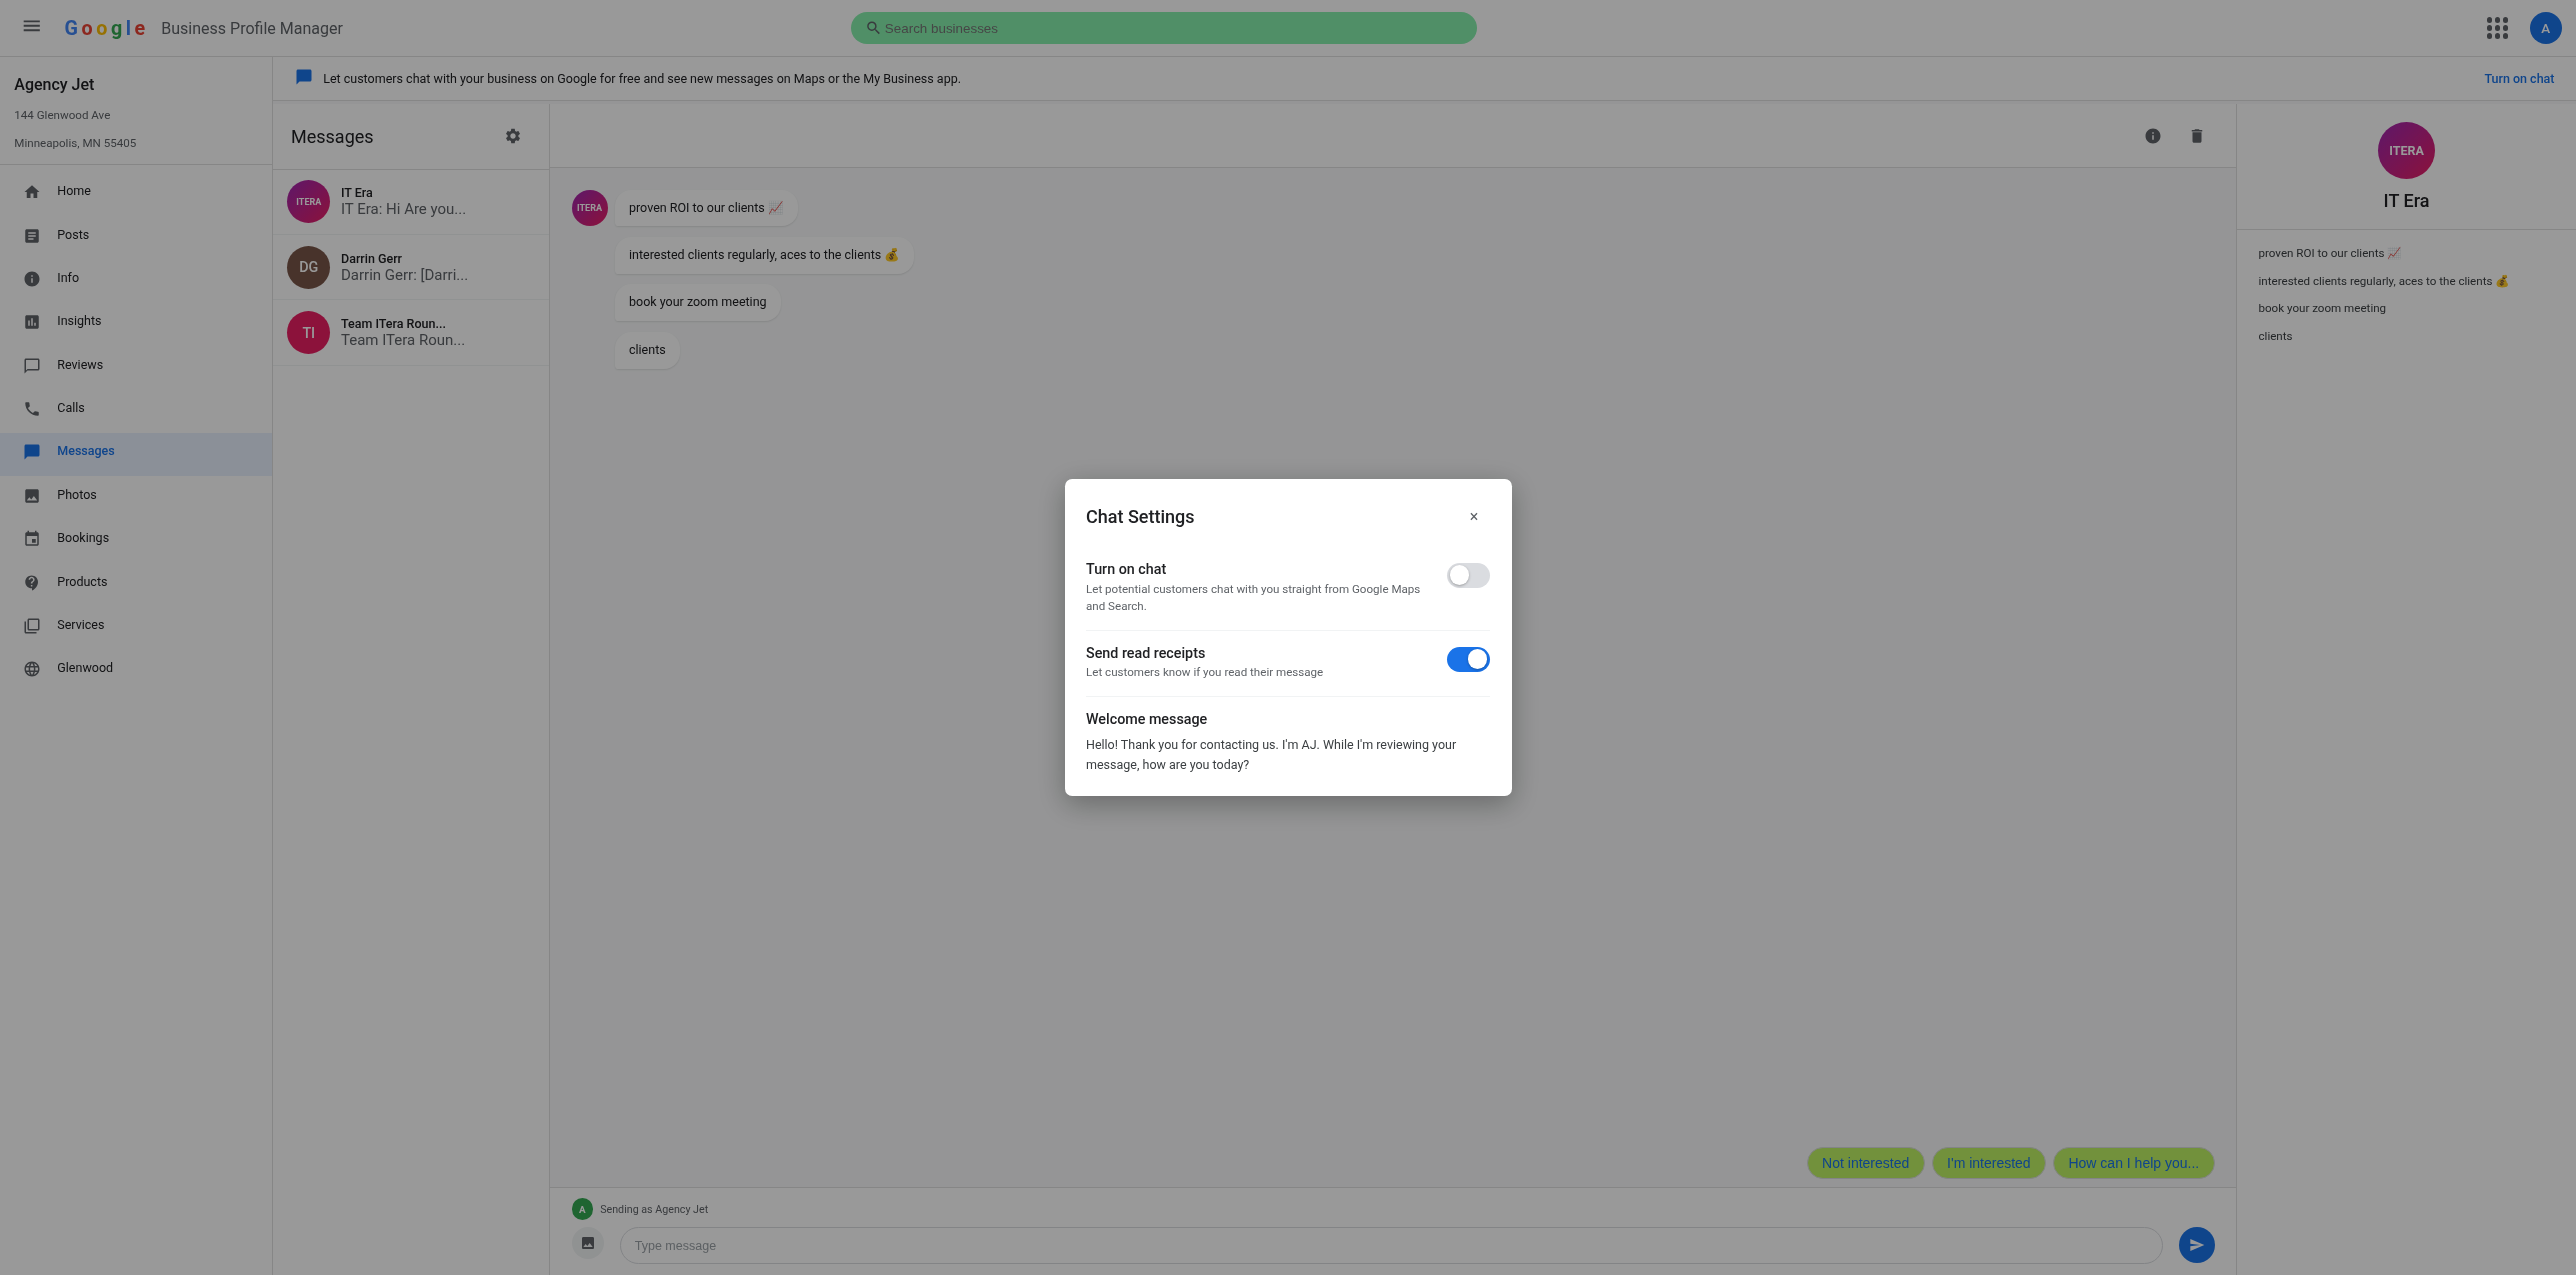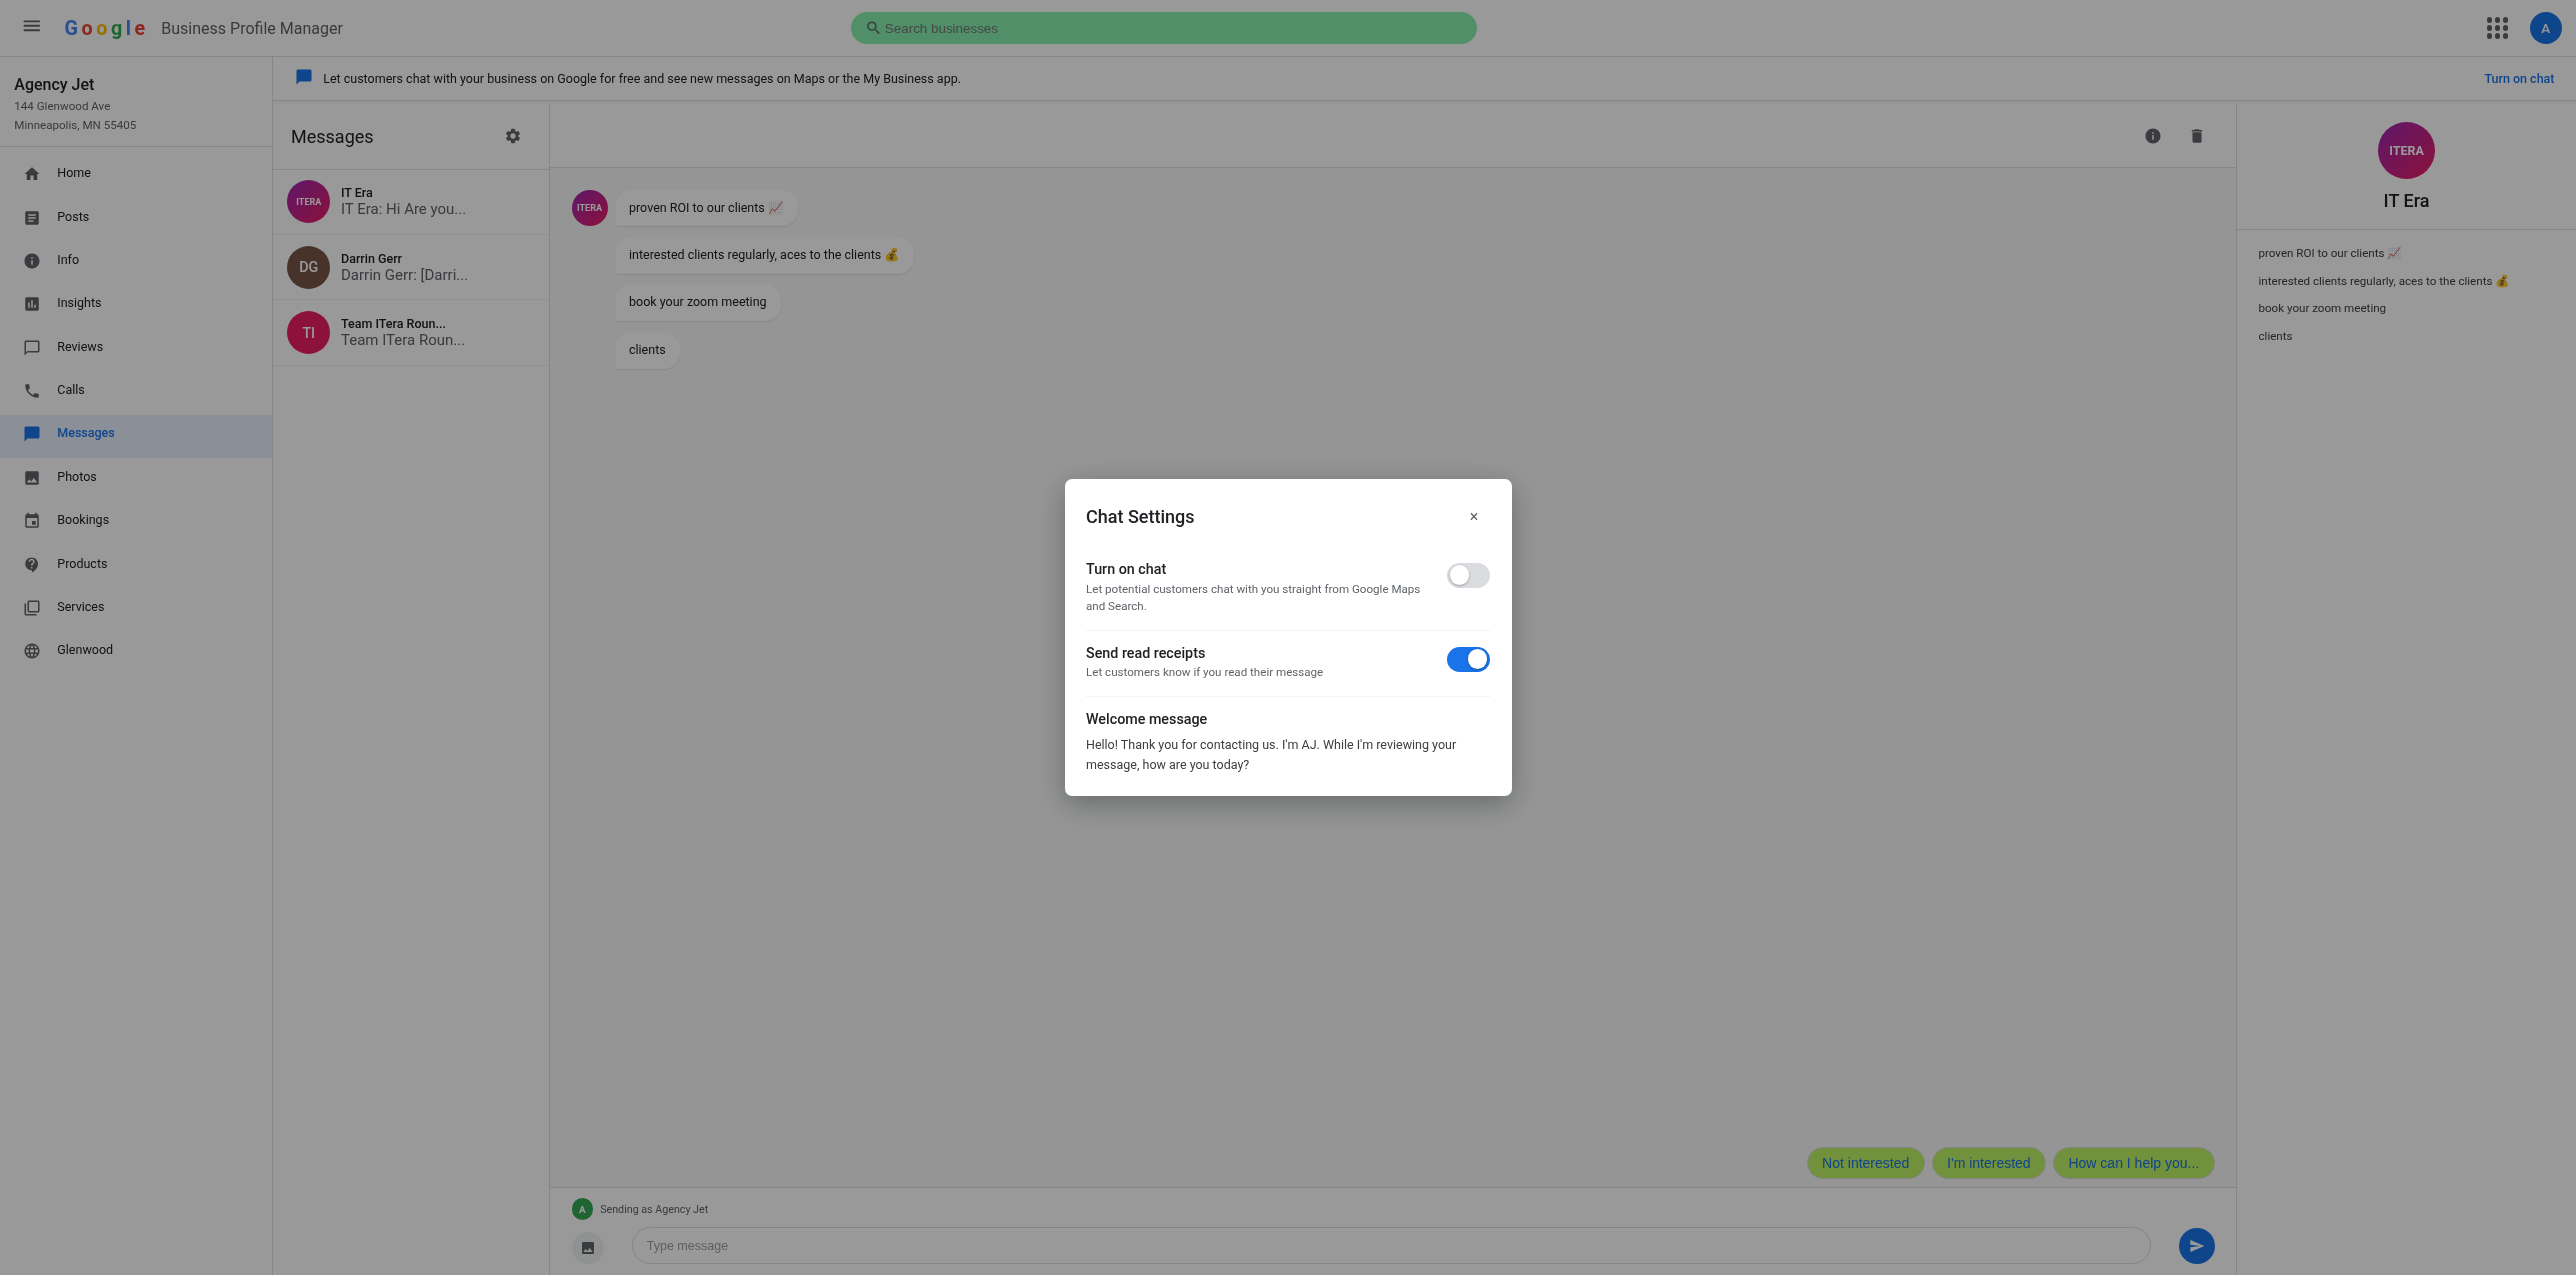--- a/index.html
+++ b/index.html
@@ -41,21 +41,21 @@
     .notif-action { color: #1a73e8; font-size: 12.5px; font-weight: 500; cursor: pointer; white-space: nowrap; }
 
     
     .sidebar {
       position: fixed; top: 57px; left: 0; bottom: 0; width: 273px;
       background: #fff; border-right: 0.9px solid #e0e0e0;
       overflow-y: auto; z-index: 50;
     }
     .sidebar-business { padding: 18px 14.3px 14.3px; border-bottom: 0.9px solid #e0e0e0; }
     .sidebar-biz-name { font-size: 16px; font-weight: 500; color: #202124; }
-    .sidebar-biz-addr { font-size: 11.6px; color: #5f6368; margin-top: 5px; }
+    .sidebar-biz-addr { font-size: 11.6px; color: #5f6368; margin-top: 14px; }
     .sidebar-nav { padding: 7.2px 0; }
     .nav-item {
       display: flex; gap: 14.3px; padding: 10.7px 21.5px;
       cursor: pointer; border-radius: 0; font-size: 12.5px; color: #202124;
       position: relative;
     }
     .nav-item.active { background: #e8f0fe; color: #1a73e8; }
     .nav-item.active .nav-icon { color: #1a73e8; }
     .nav-icon { font-size: 18px; color: #5f6368; width: 21.5px; text-align: center; }
     .nav-label { font-size: 12.5px; }
@@ -117,21 +117,21 @@
 
     .quick-replies { display: flex; gap: 7.2px; padding: 7.2px 21.5px; flex-wrap: wrap; justify-content: flex-end; }
     .quick-reply-btn {
       padding: 7.2px 14.3px; border: 0.9px solid #dadce0; border-radius: 18px;
       background: #bef264; font-size: 14px; color: #1a73e8; cursor: pointer;
     }
 
     .chat-footer { padding: 10.7px 21.5px; background: #fff; border-top: 0.9px solid #e0e0e0; }
     .sending-as { font-size: 10.7px; color: #5f6368; margin-bottom: 7.2px; display: flex; align-items: center; gap: 7.2px; }
     .sending-as-avatar { width: 21.5px; height: 21.5px; border-radius: 50%; background: #34a853; display: flex; align-items: center; justify-content: center; color: white; font-size: 9.8px; font-weight: 700; }
-    .message-input-row { display: flex; align-items: flex-end; gap: 28px; }
+    .message-input-row { display: flex; align-items: flex-start; gap: 16px; }
     .image-btn { width: 32px; height: 32px; border-radius: 50%; display: flex; align-items: center; justify-content: center; cursor: pointer; color: #5f6368; background: #f1f3f4; }
     .message-input {
       flex: 1; padding: 10.7px 14.3px; border: 0.9px solid #dadce0; border-radius: 21.5px;
       font-size: 12.5px; outline: none; color: #202124; background: white;
     }
     .message-input::placeholder { color: #9aa0a6; }
     .send-btn { width: 36px; height: 36px; border-radius: 50%; background: #1a73e8; display: flex; align-items: center; justify-content: center; cursor: pointer; color: white; }
 
     
     .contact-panel { width: 340px; background: #fff; border-left: 0.9px solid #e0e0e0; overflow-y: auto; }

